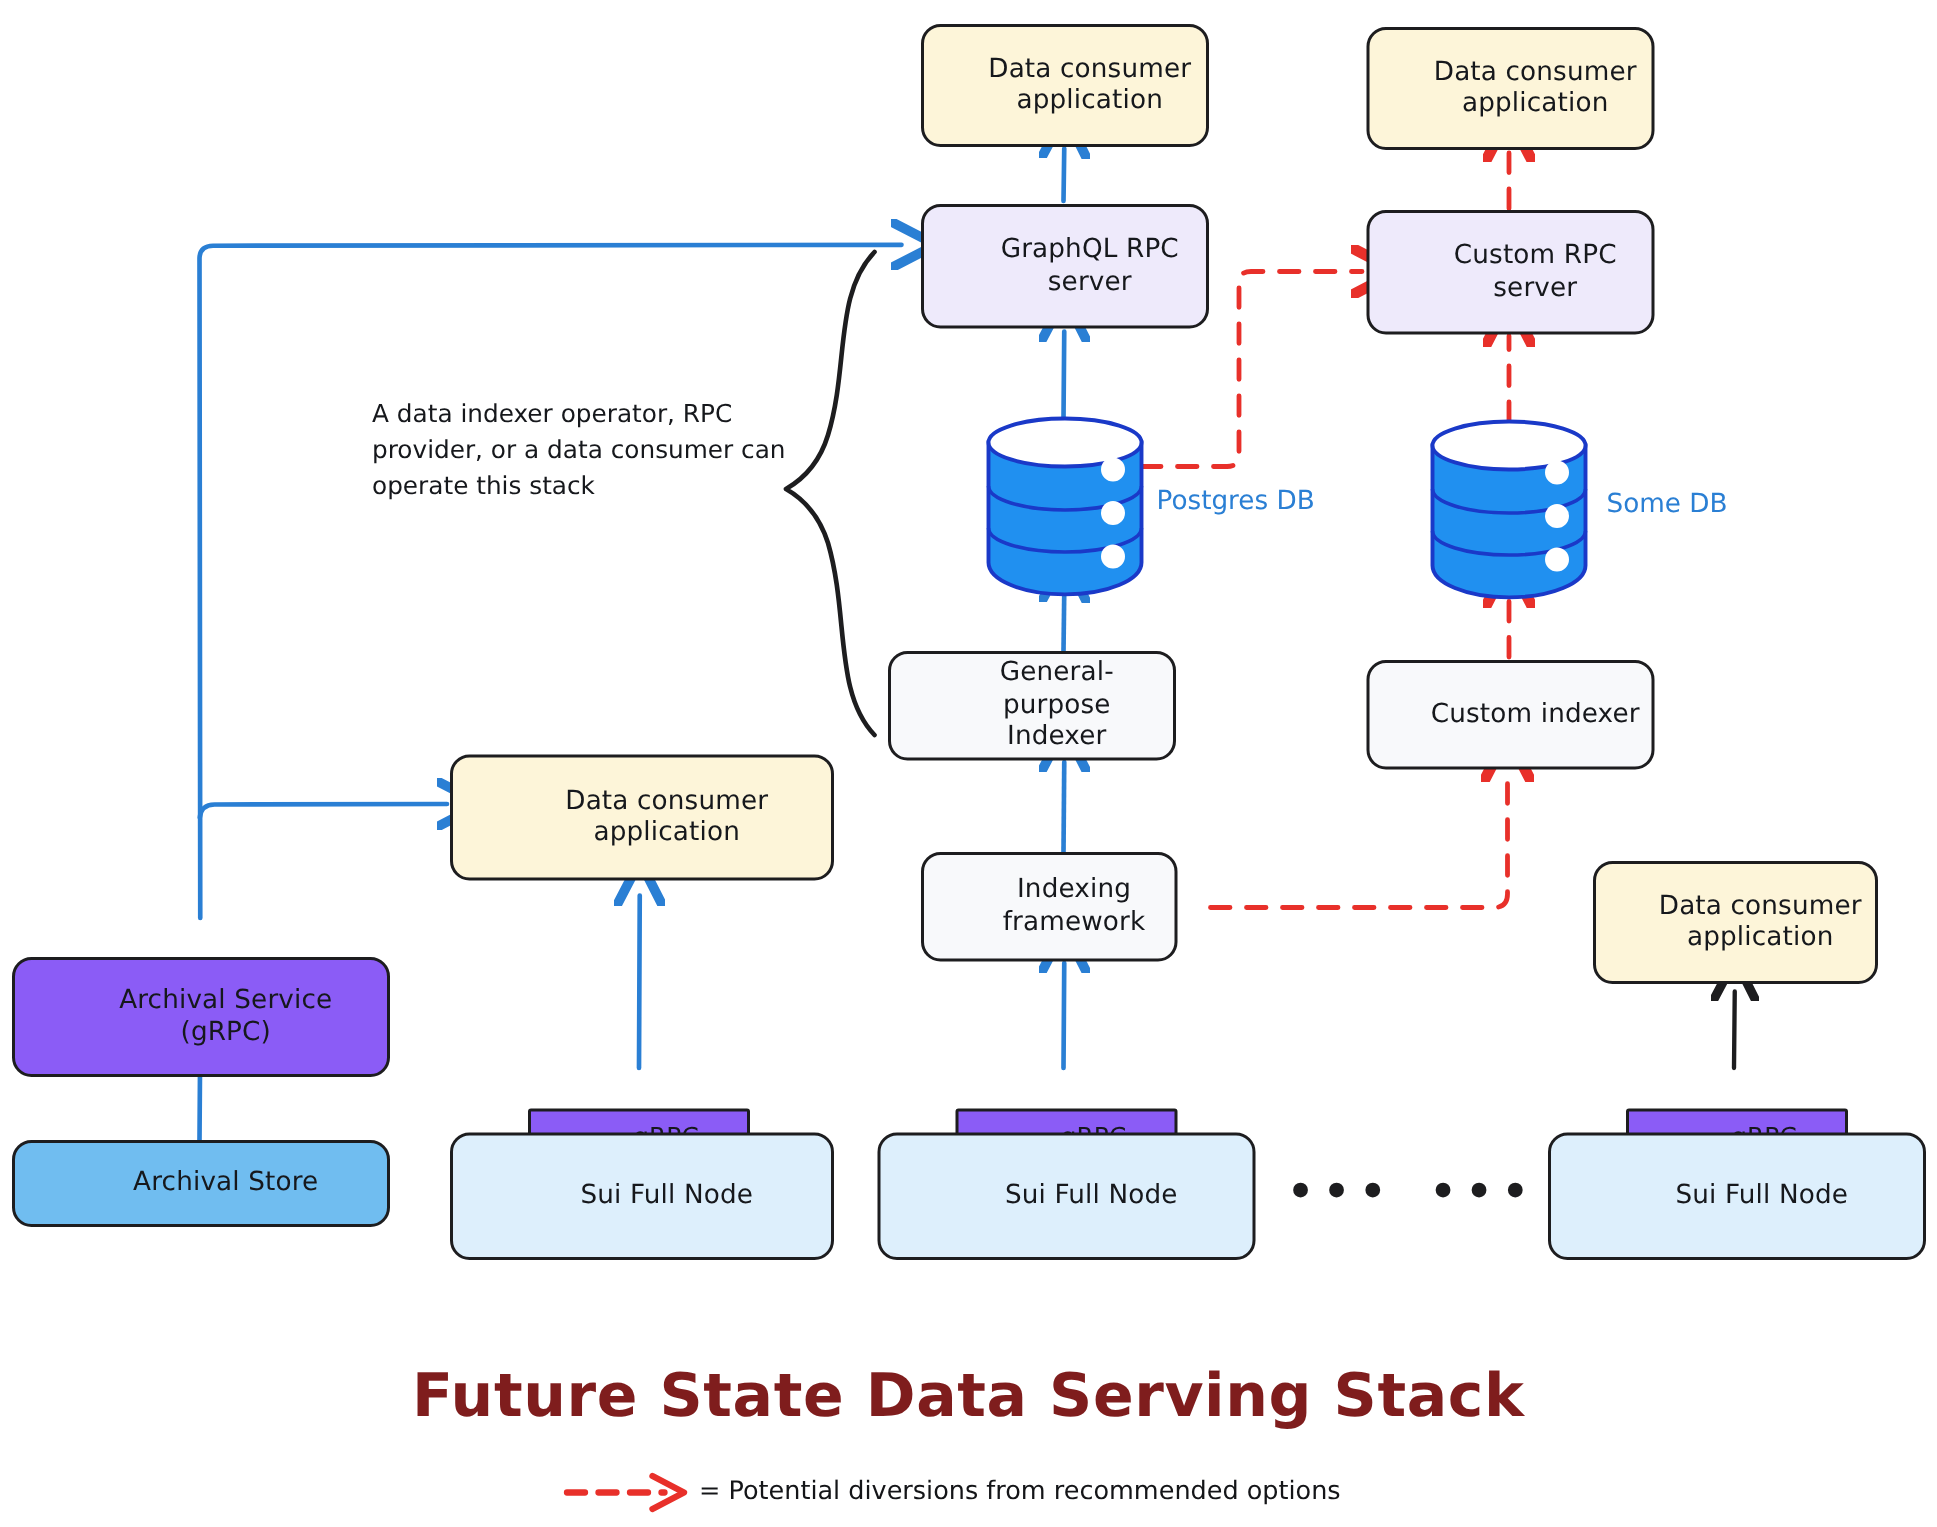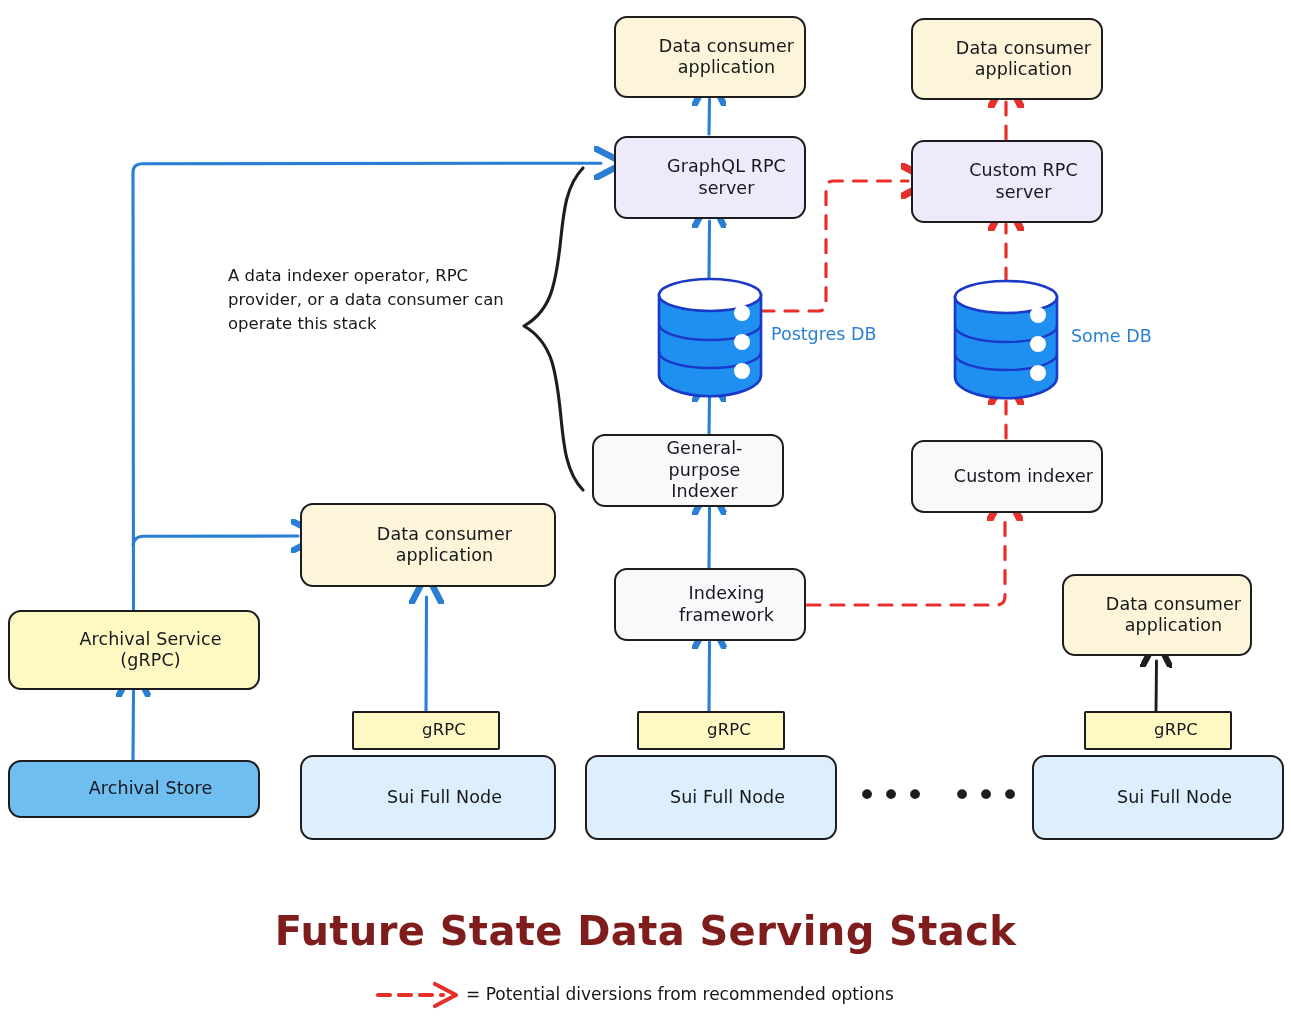--- a/index.html
+++ b/index.html
@@ -38,21 +38,21 @@
     line-height: 1.22;
     font-family: "DejaVu Sans", sans-serif;
     letter-spacing: 0.1px;
   }
   .node.rounded { border-radius: 13px; padding-left: 33px; }
   .node.sharp { border-radius: 2px; z-index: 2; }
   .node span { display: block; padding: 0 6px; }
 
   .fill-cream   { background: #fdf5d9; }
   .fill-lav     { background: #eeeafb; }
-  .fill-rose    { background: #fef9c3; }
+  .fill-rose    { background: #8b5cf6; margin-top: 28px; }
   .fill-paleblue{ background: #ddeffc; }
   .fill-blue    { background: #70bdf0; }
   .fill-white   { background: #f8f9fb; }
 
   .fs17 { font-size: 17.5px; }
   .fs16 { font-size: 16.5px; padding-left: 36px; }
 
   .dblabel {
     position: absolute;
     z-index: 3;
@@ -62,20 +62,21 @@
     font-family: "DejaVu Sans", sans-serif;
   }
   .note {
     position: absolute;
     z-index: 3;
     color: #16181c;
     font-size: 16.5px;
     line-height: 1.45;
     width: 280px;
     font-family: "DejaVu Sans", sans-serif;
+    margin-left: 20px;
   }
   .dots {
     position: absolute;
     z-index: 3;
     color: #1d1d1f;
     font-size: 34px;
     letter-spacing: 4px;
     line-height: 1;
     font-family: "DejaVu Sans", sans-serif;
   }
@@ -199,21 +200,21 @@
   </div>
 
   <div class="node rounded fill-white fs17" style="left:592px; top:434px; width:192px; height:73px;">
     <span>General-purpose Indexer</span>
   </div>
 
   <div class="node rounded fill-white fs17" style="left:911px; top:440px; width:192px; height:73px;">
     <span>Custom indexer</span>
   </div>
 
-  <div class="node rounded fill-white fs17" style="left:614px; top:568px; width:192px; height:73px;">
+  <div class="node rounded fill-white fs17" style="left:614px; top:568px; width:171px; height:73px;">
     <span>Indexing framework</span>
   </div>
 
   <div class="node rounded fill-rose fs17" style="left:8px; top:610px; width:252px; height:80px;">
     <span>Archival Service (gRPC)</span>
   </div>
 
   <div class="node rounded fill-blue fs17" style="left:8px; top:760px; width:252px; height:58px;">
     <span>Archival Store</span>
   </div>

